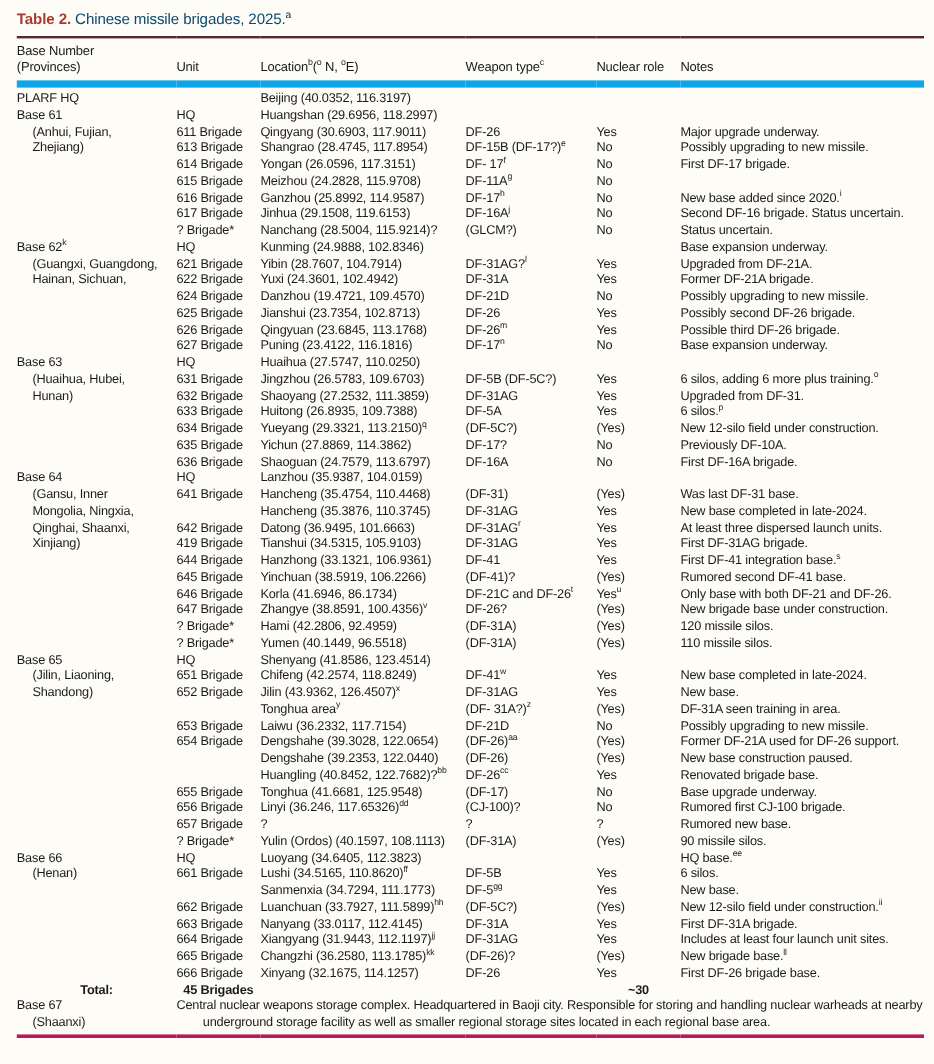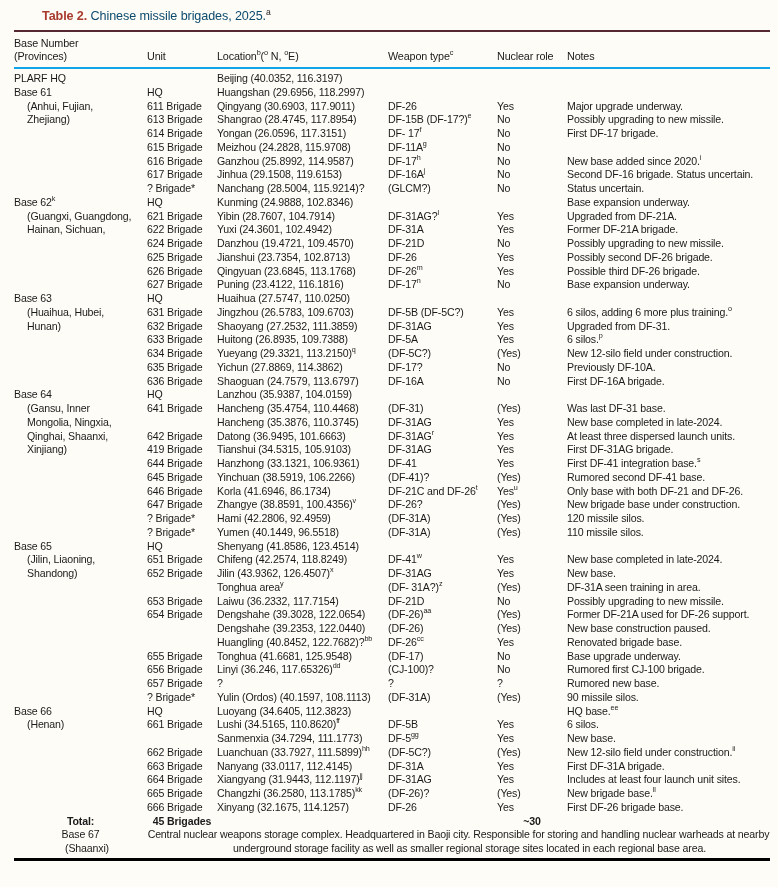--- a/index.html
+++ b/index.html
@@ -3,47 +3,46 @@
 <meta charset="utf-8">
 <style>
   html, body { margin:0; padding:0; }
   body {
     width:778px; height:887px; overflow:hidden;
     background:#fdfcf6; color:#1b1b1b;
     font-family:"Liberation Sans", sans-serif;
   }
   .page { padding:5px 8px 0 14px; }
   .caption { font-size:12.6px; line-height:16px; padding:3px 0 6px 0; letter-spacing:-0.1px; }
-  .cap-label { color:#a93a2e; font-weight:bold;margin-left:28px; }
+  .cap-label { color:#a93a2e; font-weight:bold; }
   .cap-title { color:#0c4a6e; }
   sup { font-size:68%; line-height:0; }
   table {
     border-collapse:collapse; table-layout:fixed; width:756px;
     border-top:2px solid #542731;
   }
   col.c0{width:133px;} col.c1{width:70px;} col.c2{width:171px;}
   col.c3{width:109px;} col.c4{width:70px;} col.c5{width:203px;}
   thead th {
     text-align:left; font-weight:normal; font-size:10.8px; letter-spacing:-0.15px;
     padding:0; line-height:13px; vertical-align:bottom; white-space:nowrap;
   }
   thead tr.h1 th { padding-top:5px; }
-  thead tr.h2 th { padding-bottom:4px; border-bottom:2px solid #0ea5e9; }
+  thead tr.h2 th { padding-bottom:4px; border-bottom:6px solid #0ea5e9; }
   tbody td {
     font-size:10.6px; letter-spacing:-0.15px; line-height:13.75px;
     padding:0; white-space:nowrap; overflow:visible; vertical-align:top;
   }
   tbody tr:first-child td { padding-top:3px; }
   td.ind { padding-left:13px; }
   tr.total td { font-weight:bold;text-align:center; }
   tfoot td {
     font-size:10.6px; letter-spacing:-0.15px; line-height:13.75px;
     padding:0 0 2px 0; vertical-align:top;
-    border-bottom:3px solid #000000;
-    text-align:center;
+    border-bottom:3px solid #be185d;
   }
   .foot-ind { padding-left:13px; }
   .foot-text { white-space:normal; padding-left:22px; text-indent:-22px; }
 </style>
 </head>
 <body>
 
 <div class="page">
   <div class="caption">
     <span class="cap-label">Table 2.</span><span class="cap-title"> Chinese missile brigades, 2025.</span><sup>a</sup>

